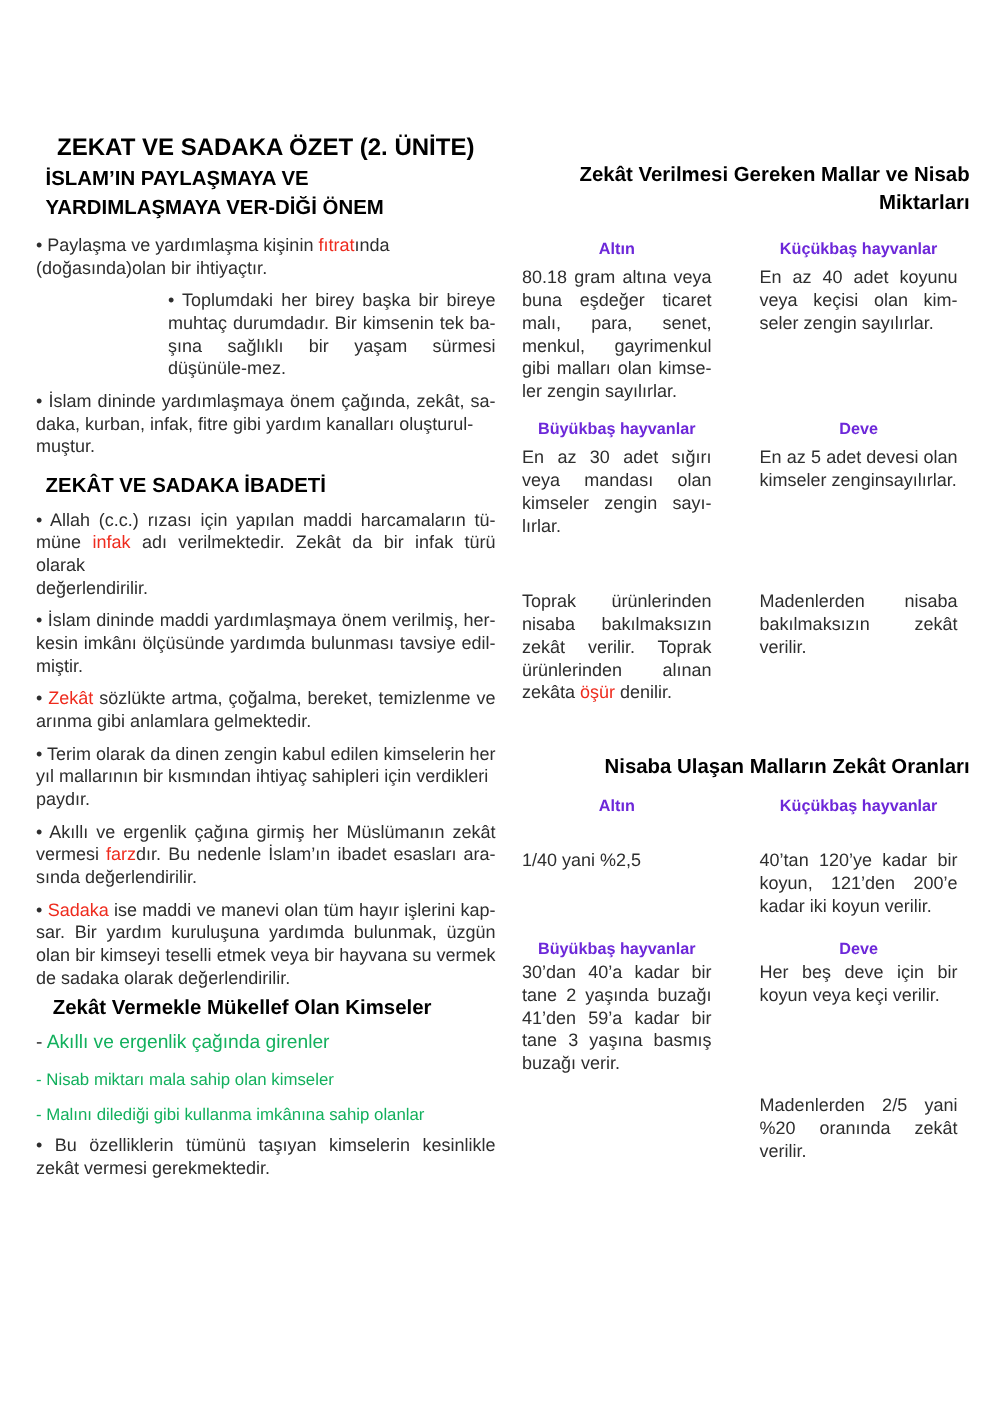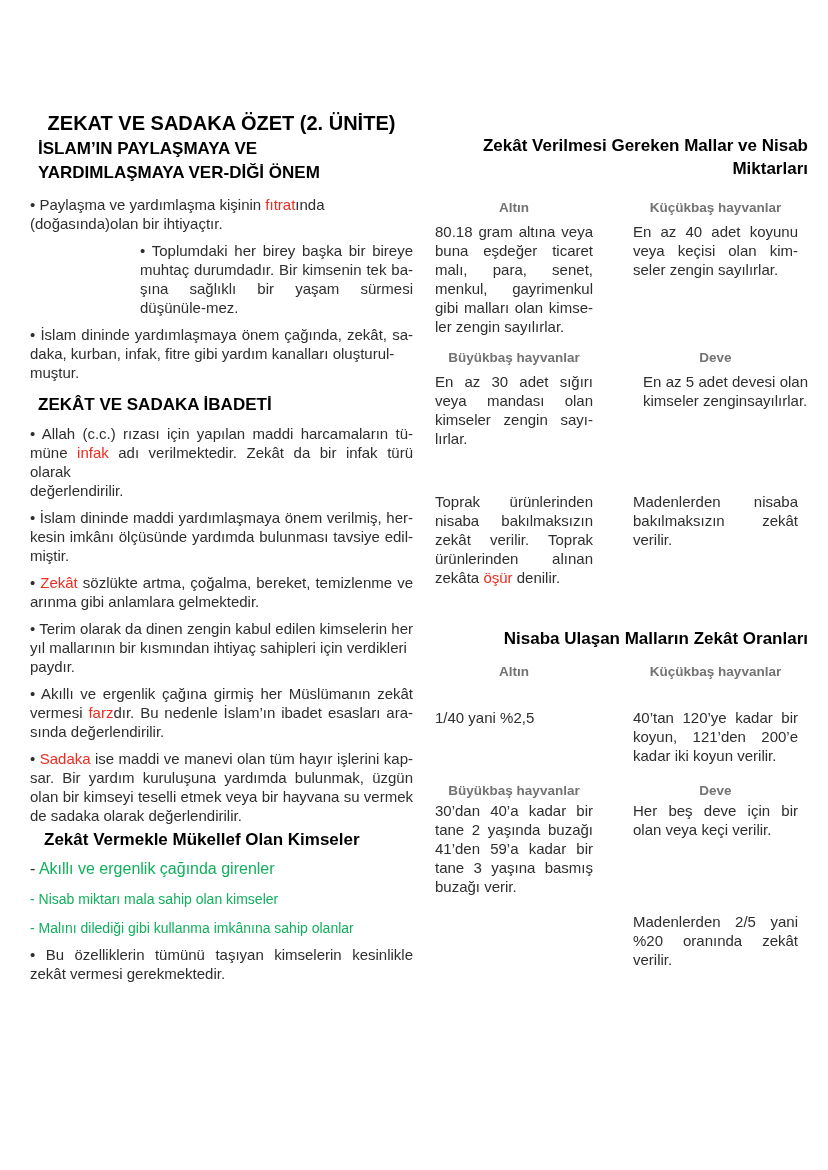--- a/index.html
+++ b/index.html
@@ -25,26 +25,26 @@
   .green-item.sm{font-size:14px;line-height:18px;margin-top:11px;}
   .note{font-size:15px;line-height:19px;text-align:justify;white-space:pre-line;
         margin:18px 0 0 133px;width:236px;}
 
   
   .rh1{font-size:17px;line-height:23px;font-weight:bold;color:#000;text-align:right;margin:0 0 20px 0;}
   .rh2{font-size:17px;line-height:23px;font-weight:bold;color:#000;text-align:right;margin:40px 0 0 0;}
   .trow{display:flex;}
   .cell-a{width:158px;flex:none;}
   .cell-b{width:165px;flex:none;margin-left:40px;}
-  .th{font-size:13.5px;line-height:16px;font-weight:bold;color:#737373;text-align:center;}
+  .th{font-size:13.5px;line-height:16px;font-weight:bold;color:#6d28d9;text-align:center;}
   .td{font-size:15px;line-height:19px;text-align:justify;white-space:pre-line;}
   .head-row{margin-top:14px;}
   .head-row.first{margin-top:0;}
   .body-row{margin-top:6px;}
-  .body-row.gap-md{justify-content:space-between;}
+  .body-row.gap-md{}
   .body-row.gap-lg{margin-top:44px;}
   .body-row.gap-sm{margin-top:2px;}
   .body-row.gap-28{margin-top:28px;}
   .head-row.mt16{margin-top:16px;}
   .head-row.mt18{margin-top:18px;}
   .note-row{margin-top:16px;}
 
   
   .red{color:#ee2b1e;}
   .green{color:#12b05d;}
@@ -121,21 +121,21 @@
         <div class="cell-a td">1/40 yani %2,5</div>
         <div class="cell-b td">40’tan 120’ye kadar bir koyun, 121’den 200’e kadar iki koyun verilir.</div>
       </div>
 
       <div class="trow head-row mt18">
         <div class="cell-a th">Büyükbaş hayvanlar</div>
         <div class="cell-b th">Deve</div>
       </div>
       <div class="trow body-row gap-sm">
         <div class="cell-a td">30’dan 40’a kadar bir tane 2 yaşında buzağı 41’den 59’a kadar bir tane 3 yaşına basmış buzağı verir.</div>
-        <div class="cell-b td">Her beş deve için bir olan veya keçi verilir.</div>
+        <div class="cell-b td">Her beş deve için bir koyun veya keçi verilir.</div>
       </div>
 
       <div class="trow note-row">
         <div class="cell-a td"></div>
         <div class="cell-b td">Madenlerden 2/5 yani %20 oranında zekât verilir.</div>
       </div>
     </div>
 
   </div>
 </div>

